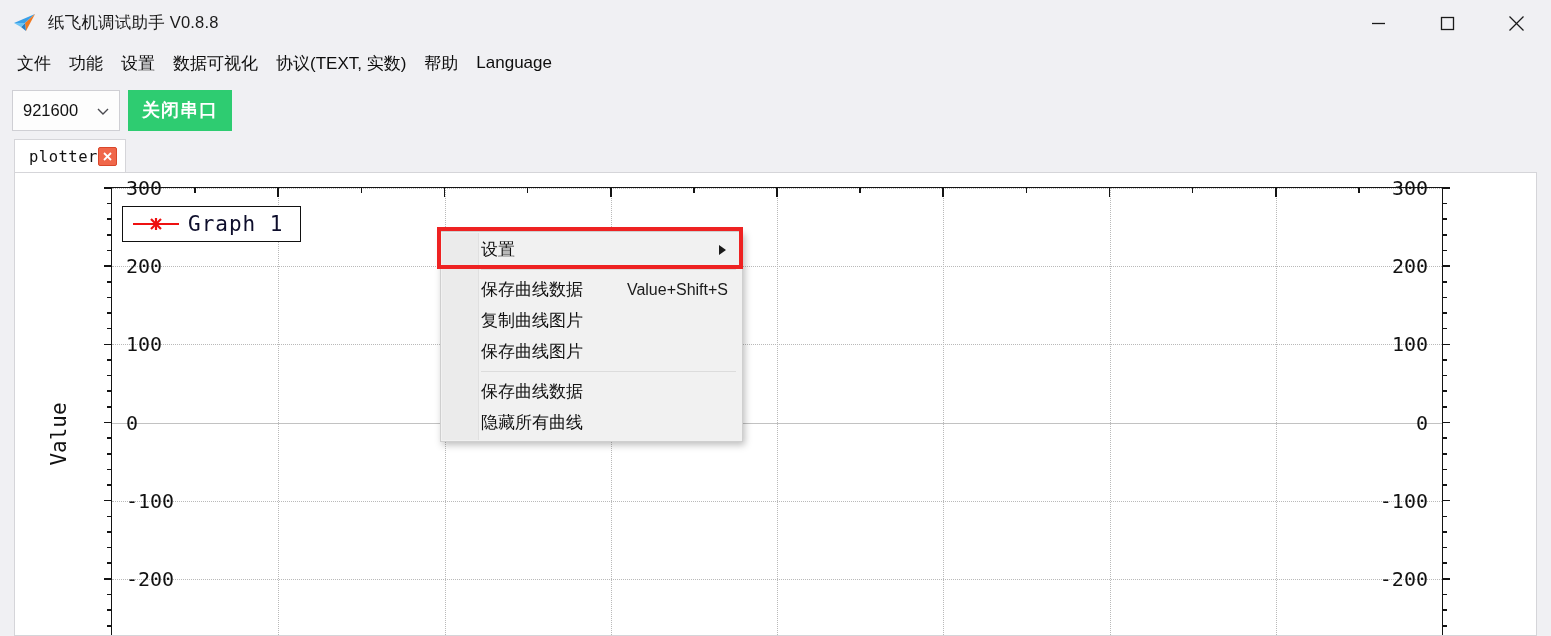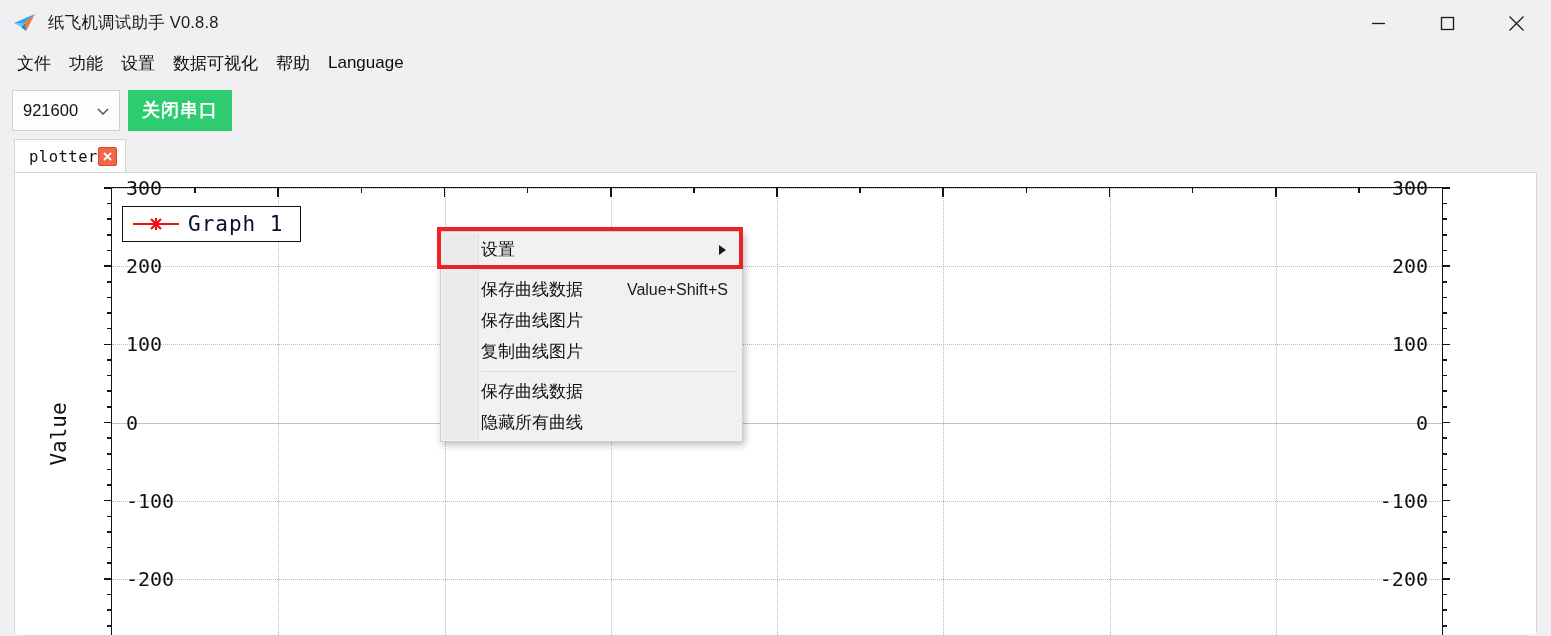--- a/index.html
+++ b/index.html
@@ -11,21 +11,20 @@
     background: #f0f0f3;
     font-family: "Liberation Sans", sans-serif;
   }
 
   #app {
     position: relative;
     width: 1551px;
     height: 636px;
     background: #f0f0f3;
     overflow: hidden;
-    border-radius: 27px;
   }
 
   
   .titlebar {
     position: absolute;
     top: 0; left: 0;
     width: 1551px;
     height: 46px;
     background: #f0f0f3;
     display: flex;
@@ -369,20 +368,21 @@
           </svg>
       </div>
     </div>
   </div>
 
   <div class="menubar">
     <div class="menu-item">文件</div>
     <div class="menu-item">功能</div>
     <div class="menu-item">设置</div>
     <div class="menu-item">数据可视化</div>
+    <div class="menu-item">协议(TEXT, 实数)</div>
     <div class="menu-item">帮助</div>
     <div class="menu-item">Language</div>
   </div>
 
   <div class="toolbar">
 
     <div class="combo baud">
       <span class="combo-val">921600</span>
       <span class="chev">
         <svg width="14" height="14" viewBox="0 0 14 14">
@@ -536,25 +536,25 @@
     </div>
 
     <div class="ctx-sep"></div>
 
     <div class="ctx-item">
       <span>保存曲线数据</span>
       <span class="ctx-shortcut">Value+Shift+S</span>
     </div>
 
     <div class="ctx-item">
+      <span>复制曲线图片</span>
+    </div>
+
+    <div class="ctx-item">
       <span>保存曲线图片</span>
-    </div>
-
-    <div class="ctx-item">
-      <span>复制曲线图片</span>
     </div>
 
     <div class="ctx-sep"></div>
 
     <div class="ctx-item">
       <span>保存曲线数据</span>
     </div>
 
     <div class="ctx-item">
       <span>隐藏所有曲线</span>

